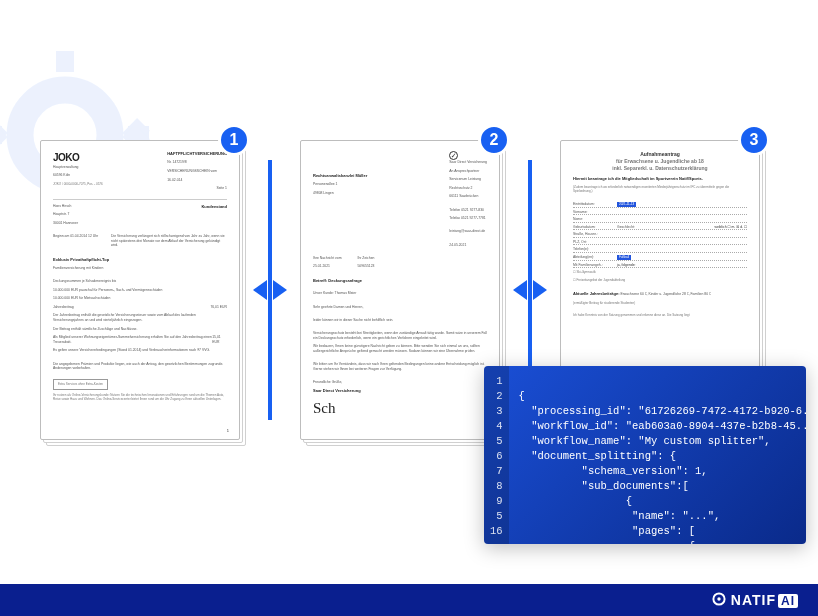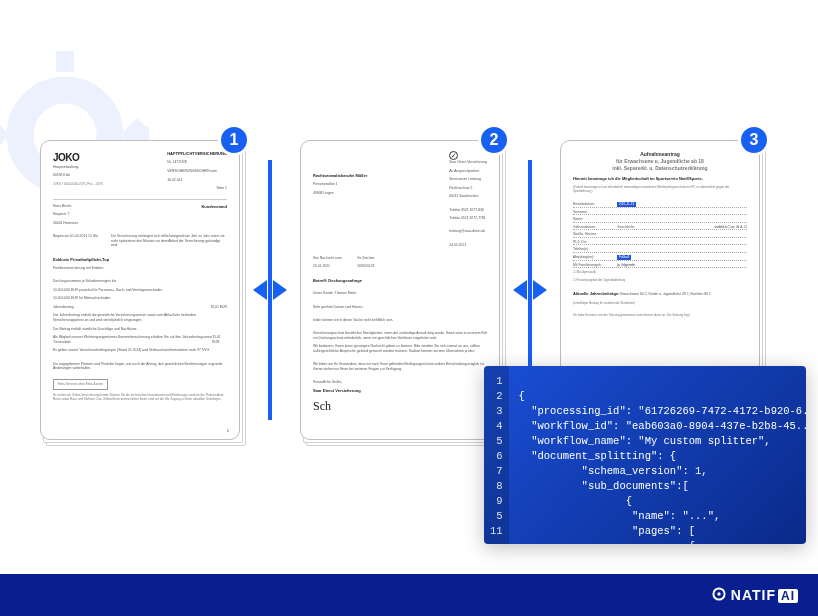--- a/index.html
+++ b/index.html
@@ -40,21 +40,21 @@
 .stack-shadow.s1 { top: 6px; left: 6px; }
 .stack-shadow.s2 { top: 3px; left: 3px; }
 .doc-page {
   position: absolute;
   top: 0;
   left: 0;
   width: 100%;
   height: 100%;
   background: #fff;
   border: 1px solid #bdbdbd;
-  border-radius: 10px;
+  border-radius: 2px;
   padding: 10px 12px;
   font-size: 3.4px;
   line-height: 1.35;
   color: #333;
   overflow: hidden;
 }
 .doc-page p { margin-bottom: 4px; color: #555; font-size: 3.4px; }
 .doc-page .small { font-size: 3px; color: #777; }
 .doc-page .bold { font-weight: 700; color: #222; font-size: 4px; }
 .doc-page .logo { font-weight: 900; font-size: 10px; letter-spacing: -0.5px; color: #222; }
@@ -63,21 +63,21 @@
   width: 9px; height: 9px; border: 1px solid #333; border-radius: 50%;
   display: inline-block; text-align: center; line-height: 8px; font-size: 7px;
 }
 .doc-page .title-center { text-align: center; font-weight: 700; font-size: 5px; }
 .doc-page .form-row {
   display: flex; gap: 4px; font-size: 3.4px; margin-bottom: 2px;
   border-bottom: 1px dotted #aaa;
 }
 .doc-page .form-label { color: #555; flex: 0 0 40px; }
 .doc-page .bluefill { background: #2255dd; color:#fff; padding: 0 2px; font-size: 3px; display:inline-block; }
-.doc-page .sig { font-family: cursive; font-size: 12px; color:#222; }
+.doc-page .sig { font-family: cursive; font-size: 15px; color:#222; }
 
 .badge {
   position: absolute;
   top: -16px;
   right: -10px;
   width: 32px;
   height: 32px;
   border-radius: 50%;
   background: #1860f2;
   color: #fff;
@@ -137,21 +137,21 @@
   font-size: 10.5px;
   padding: 8px 10px;
   line-height: 15px;
   white-space: pre;
 }
 .footer-bar {
   position: absolute;
   bottom: 0;
   left: 0;
   width: 100%;
-  height: 42px;
+  height: 32px;
   background: #0a1f8f;
   display: flex;
   align-items: center;
   justify-content: flex-end;
   padding-right: 20px;
   z-index: 20;
 }
 .footer-logo {
   color: #fff;
   font-weight: 700;
@@ -388,21 +388,21 @@
       <div>1</div>
       <div>2</div>
       <div>3</div>
       <div>4</div>
       <div>5</div>
       <div>6</div>
       <div>7</div>
       <div>8</div>
       <div>9</div>
       <div>5</div>
-      <div>11</div>
+      <div>16</div>
     </div>
     <div class="code-body">
 <span>{</span>
 <span>  "processing_id": "61726269-7472-4172-b920-6...</span>
 <span>  "workflow_id": "eab603a0-8904-437e-b2b8-45...</span>
 <span>  "workflow_name": "My custom splitter",</span>
 <span>  "document_splitting": {</span>
 <span>          "schema_version": 1,</span>
 <span>          "sub_documents":[</span>
 <span>                 {</span>

